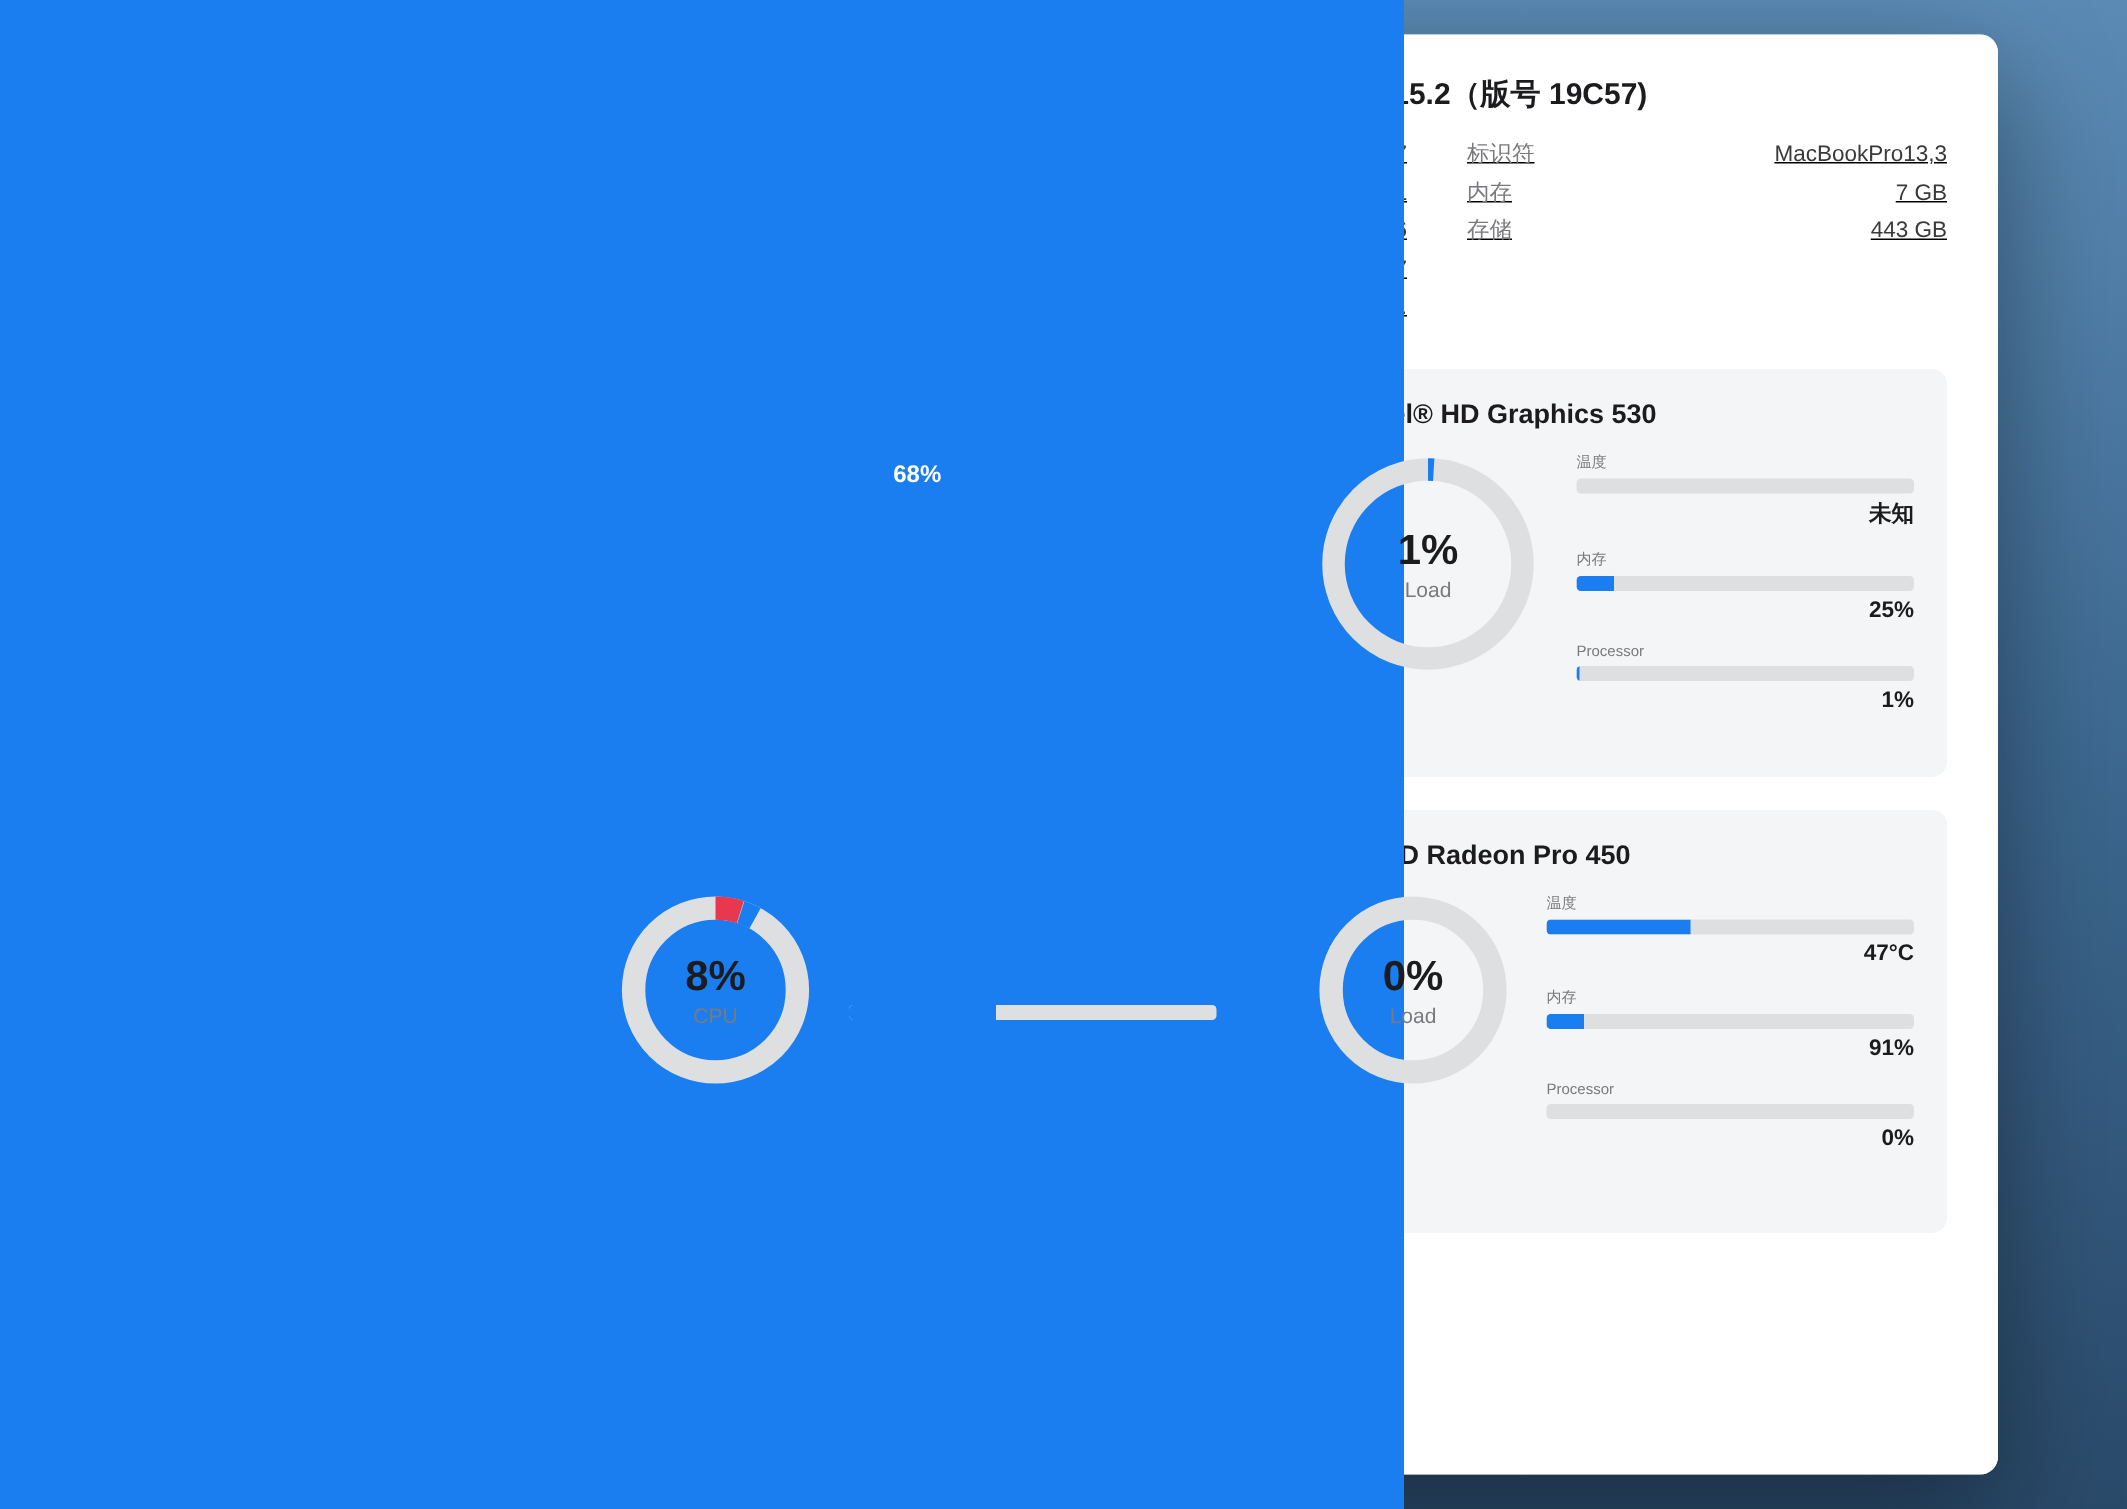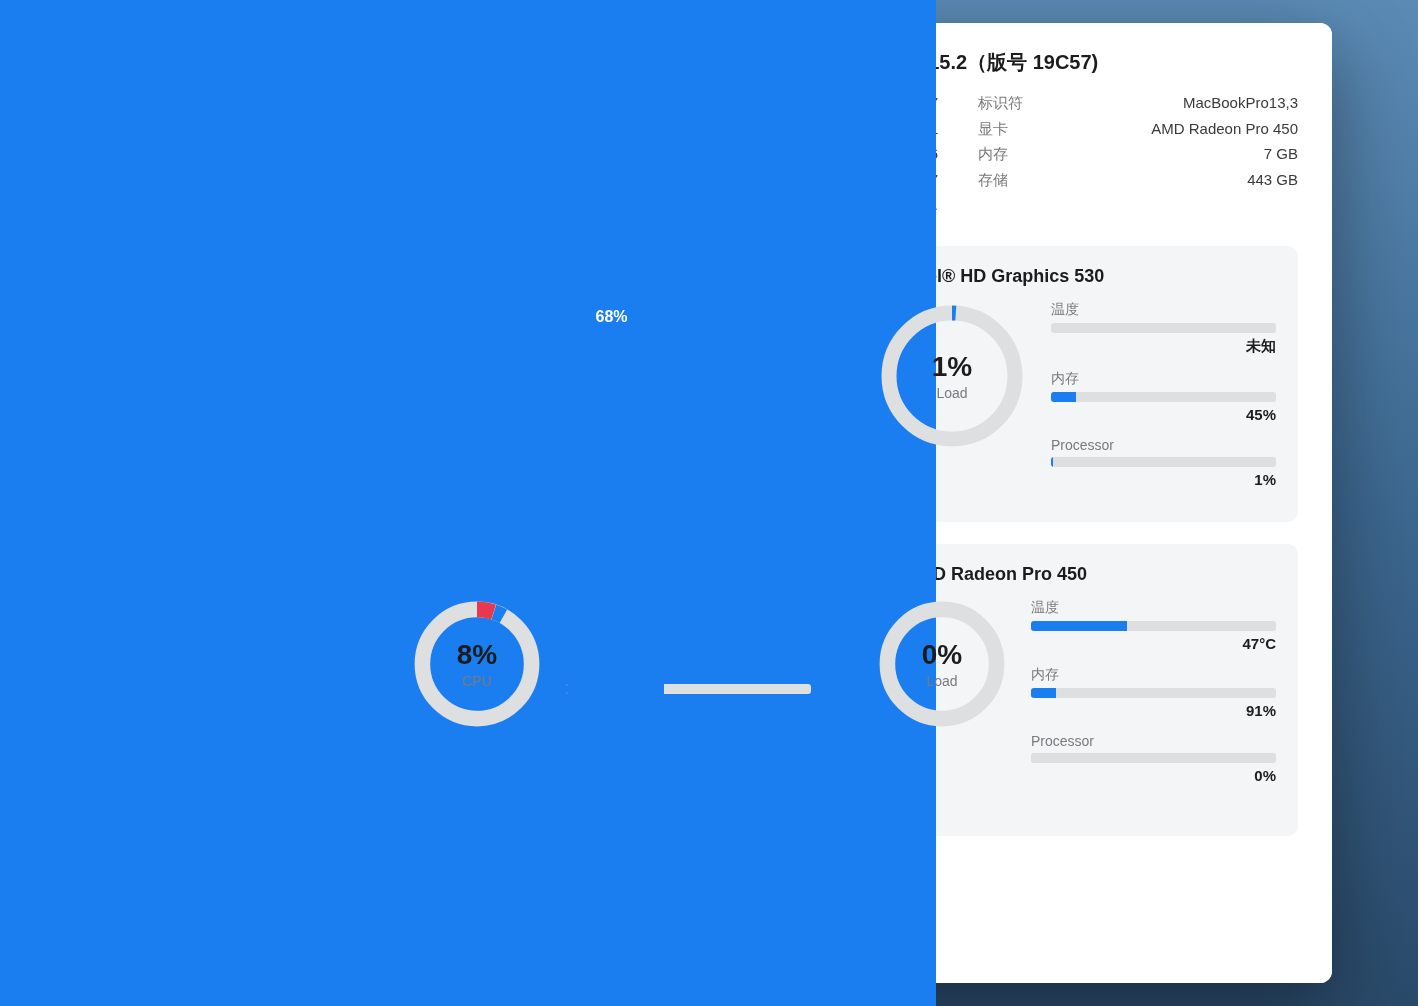--- a/index.html
+++ b/index.html
@@ -56,21 +56,21 @@
   display: flex; gap: 28px; margin-bottom: 28px;
 }
 .laptop-img {
   width: 200px; height: 130px;
   display: flex; align-items: center; justify-content: center;
 }
 .laptop-svg { width: 190px; }
 .header-info { flex: 1; }
 .os-title { font-size: 20px; font-weight: 600; color: #1c1c1e; margin-bottom: 14px; }
 .info-cols { display: flex; gap: 40px; }
-.info-col { flex: 1; }
+.info-col { flex: 1; text-decoration: underline; }
 .info-row {
   display: flex; justify-content: space-between;
   font-size: 15px; color: #3a3a3c; line-height: 1.7;
 }
 .info-row .label { color: #7a7a7e; }
 .info-row .value { color: #3a3a3c; text-align: right; }
 
 .cards {
   display: grid;
   grid-template-columns: 1fr 1fr;
@@ -121,21 +121,21 @@
 .gauge-wrap.small { width: 130px; height: 130px; }
 .gauge-center {
   position: absolute; inset: 0; display: flex; flex-direction: column;
   align-items: center; justify-content: center;
 }
 .gauge-pct { font-size: 28px; font-weight: 700; color: #1c1c1e; }
 .gauge-label { font-size: 14px; color: #7a7a7e; margin-top: 2px; }
 
 .metrics { flex: 1; }
 .metric { margin-bottom: 14px; }
-.metric-label { font-size: 14px; color: #7a7a7e; margin-bottom: 4px; }
+.metric-label { font-size: 10px; color: #7a7a7e; margin-bottom: 4px; }
 .metric-bar { height: 10px; background: #dedfe1; border-radius: 3px; overflow: hidden; margin-bottom: 4px; position: relative; }
 .metric-fill { height: 100%; background: #1a7ef0; }
 .metric-val { text-align: right; font-size: 15px; font-weight: 600; color: #1c1c1e; }
 .metric-row { display: flex; justify-content: flex-end; }
 
 .legend-row {
   display: flex; justify-content: space-between; align-items: center;
   font-size: 15px; color: #5a5a5e; padding: 4px 0;
 }
 .legend-left { display: flex; align-items: center; gap: 8px; }
@@ -327,24 +327,20 @@
                 <span class="label">来源</span>
                 <span class="value" style="margin-left:8px;">Tech Com – Quanta Computer Su..</span>
               </div>
           </div>
           <div class="info-col">
             <div class="info-row">
                 <span class="label">标识符</span>
                 <span class="value">MacBookPro13,3</span>
               </div>
             <div class="info-row">
-                <span class="label">显卡</span>
-                <span class="value">AMD Radeon Pro 450</span>
-              </div>
-            <div class="info-row">
                 <span class="label">内存</span>
                 <span class="value">7 GB</span>
               </div>
             <div class="info-row">
                 <span class="label">存储</span>
                 <span class="value">443 GB</span>
               </div>
           </div>
         </div>
       </div>
@@ -403,21 +399,21 @@
               <div class="metric-row">
                   <span class="metric-val">未知</span>
                 </div>
             </div>
             <div class="metric">
               <div class="metric-label">内存</div>
               <div class="metric-bar">
                   <div class="metric-fill" style="width: 11%;"></div>
                 </div>
               <div class="metric-row">
-                  <span class="metric-val">45%</span>
+                  <span class="metric-val">25%</span>
                 </div>
             </div>
             <div class="metric">
               <div class="metric-label">Processor</div>
               <div class="metric-bar">
                   <div class="metric-fill" style="width: 1%;"></div>
                 </div>
               <div class="metric-row">
                   <span class="metric-val">1%</span>
                 </div>

